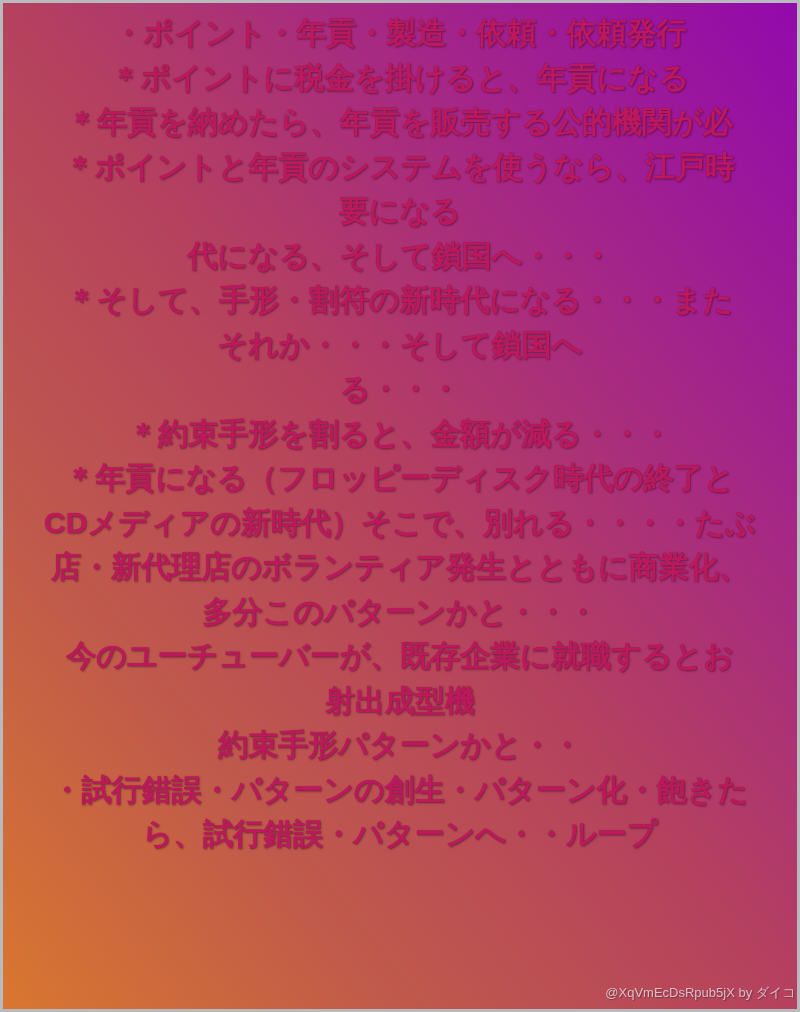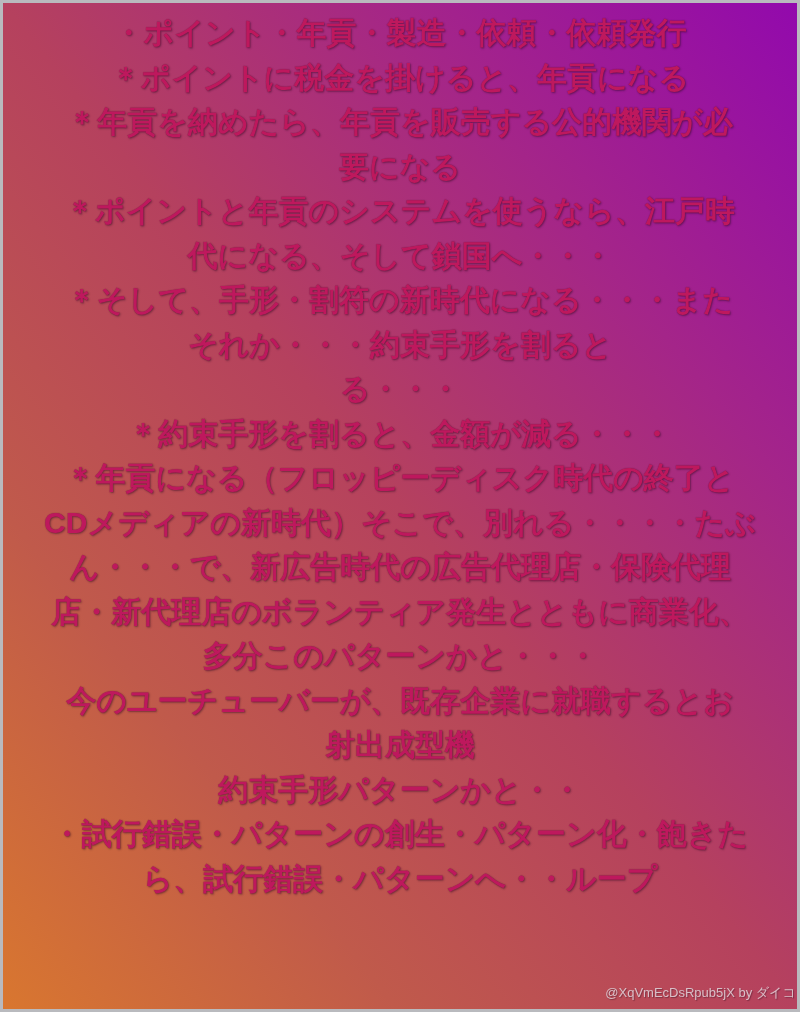--- a/index.html
+++ b/index.html
@@ -36,30 +36,29 @@
     text-shadow: 1px 1px 1px rgba(60,20,40,0.5);
   }
 </style>
 </head>
 <body>
 
 <div class="text-block">
   <div class="text-line">・ポイント・年貢・製造・依頼・依頼発行</div>
   <div class="text-line">＊ポイントに税金を掛けると、年貢になる</div>
   <div class="text-line">＊年貢を納めたら、年貢を販売する公的機関が必</div>
+  <div class="text-line">＊ポイントと年貢のシステムを使うなら、江戸時</div>
   <div class="text-line">要になる</div>
-  <div class="text-line">＊ポイントと年貢のシステムを使うなら、江戸時</div>
   <div class="text-line">代になる、そして鎖国へ・・・</div>
   <div class="text-line">＊そして、手形・割符の新時代になる・・・また</div>
-  <div class="text-line">それか・・・約束手形を割ると</div>
+  <div class="text-line">それか・・・そして鎖国へ</div>
   <div class="text-line">る・・・</div>
   <div class="text-line">＊約束手形を割ると、金額が減る・・・</div>
   <div class="text-line">＊年貢になる（フロッピーディスク時代の終了と</div>
   <div class="text-line">CDメディアの新時代）そこで、別れる・・・・たぶ</div>
-  <div class="text-line">ん・・・で、新広告時代の広告代理店・保険代理</div>
   <div class="text-line">店・新代理店のボランティア発生とともに商業化、</div>
   <div class="text-line">多分このパターンかと・・・</div>
   <div class="text-line">今のユーチューバーが、既存企業に就職するとお</div>
   <div class="text-line">射出成型機</div>
   <div class="text-line">約束手形パターンかと・・</div>
   <div class="text-line">・試行錯誤・パターンの創生・パターン化・飽きた</div>
   <div class="text-line">ら、試行錯誤・パターンへ・・ループ</div>
 </div>
 
 <div class="watermark">@XqVmEcDsRpub5jX by ダイコン</div>

